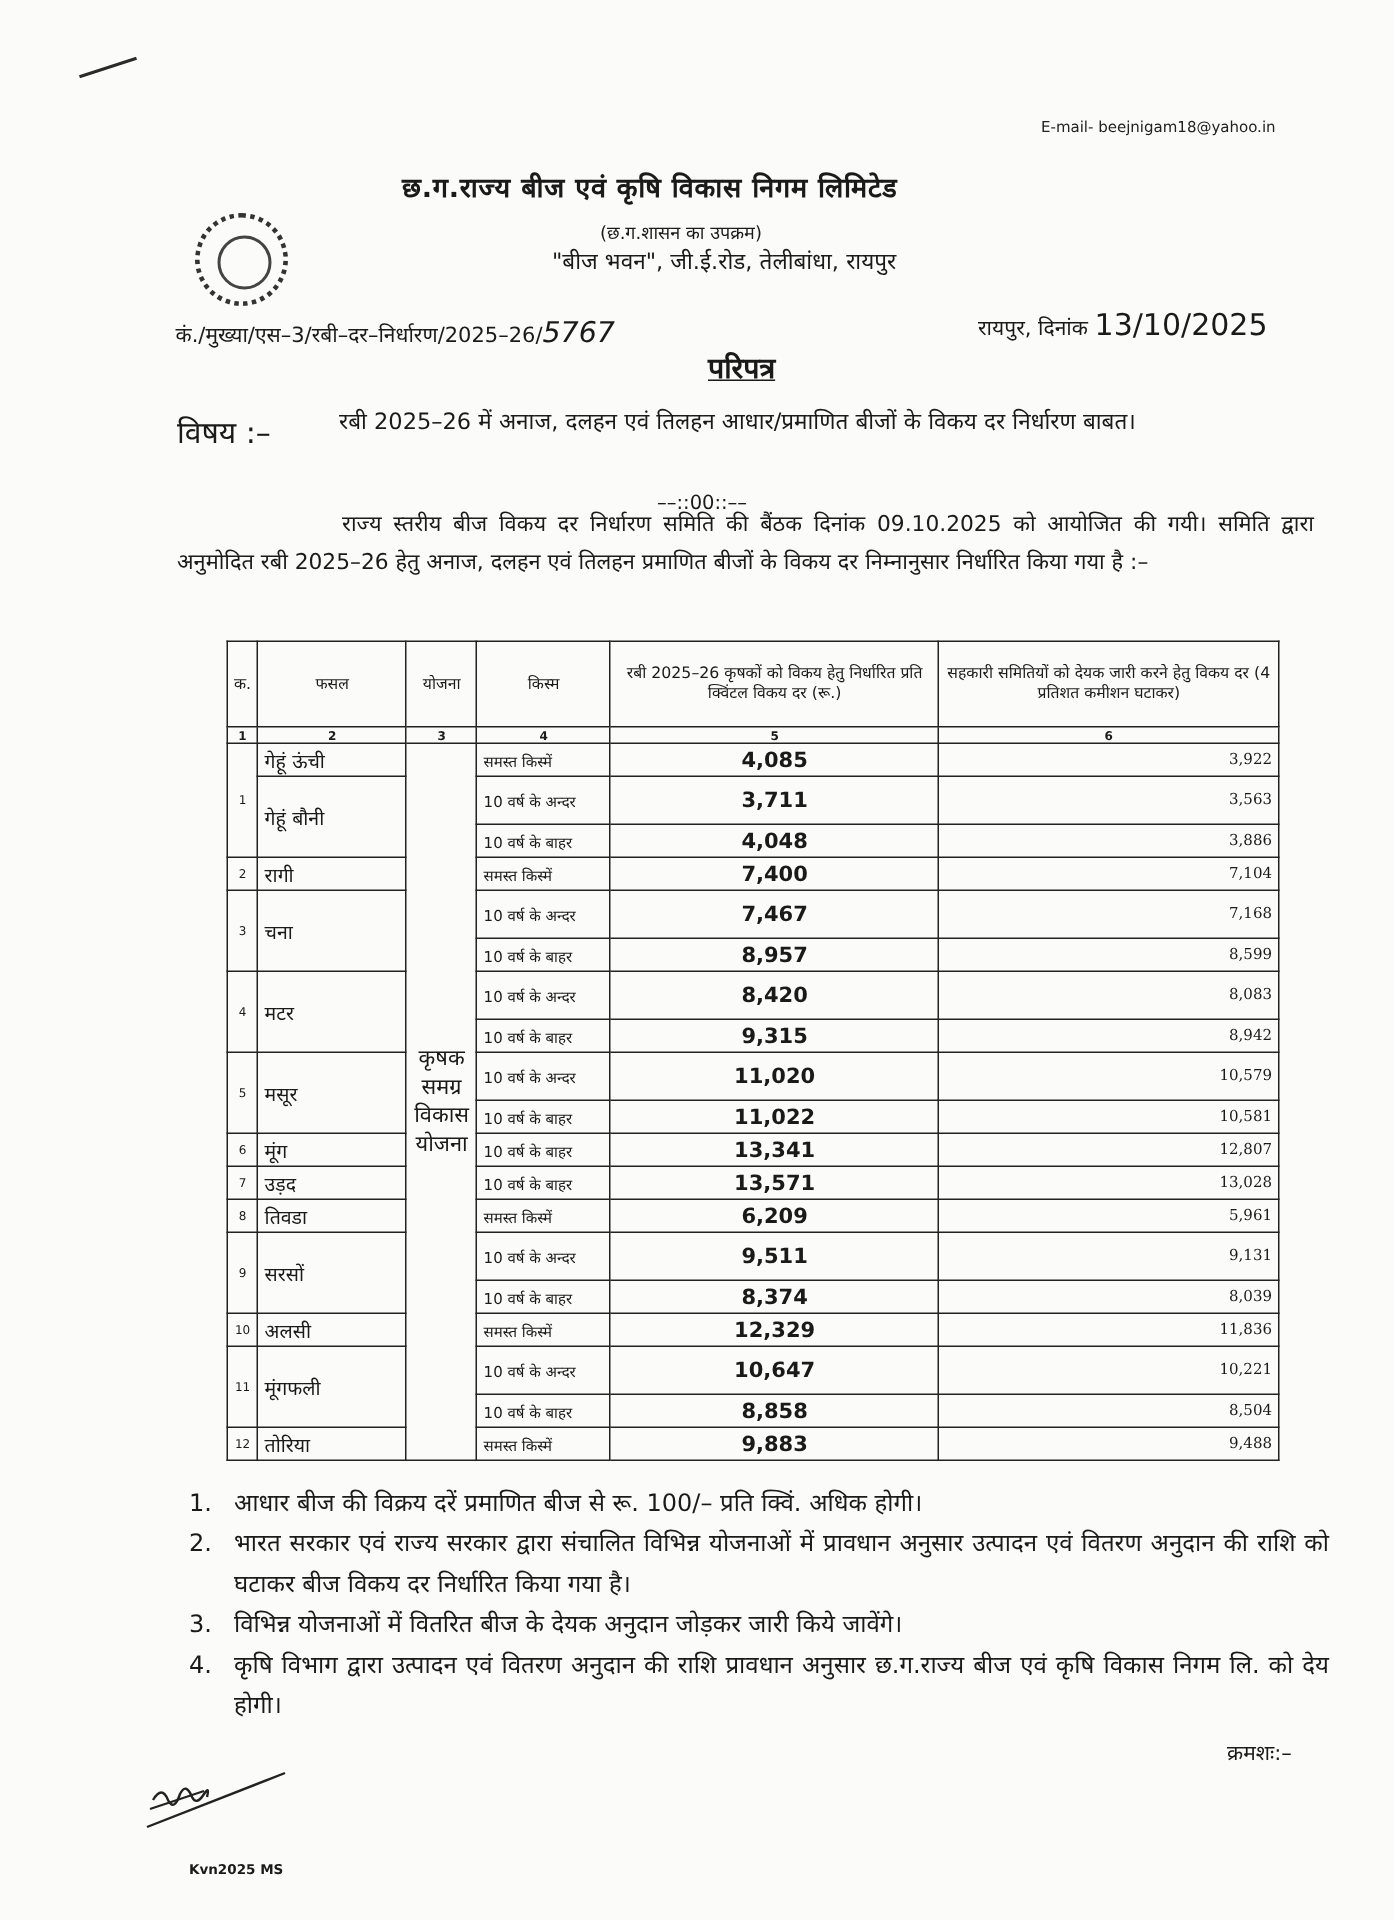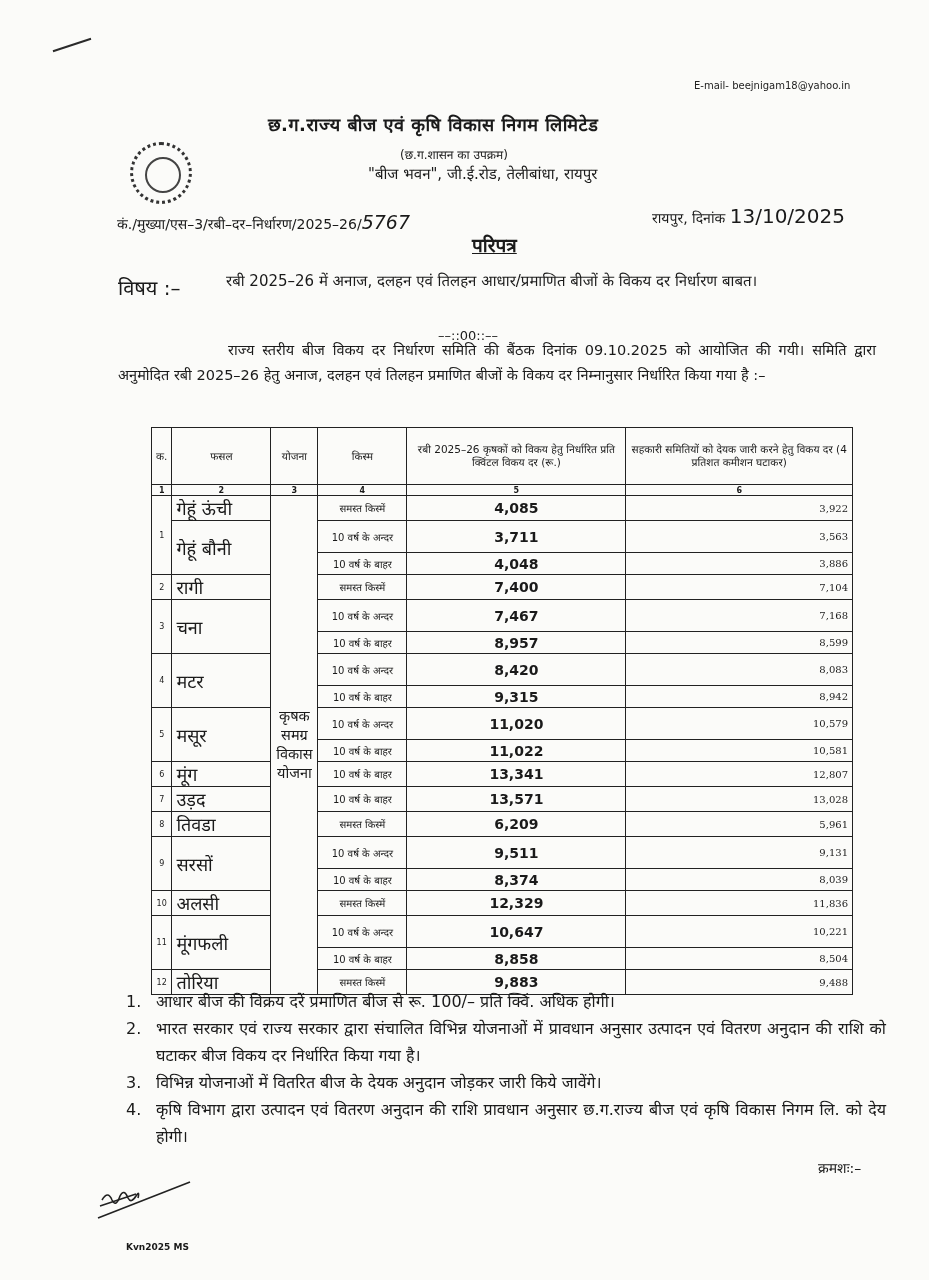--- a/index.html
+++ b/index.html
@@ -24,23 +24,23 @@
   .subject-text { left:226px; top:268px; width:650px; font-size:15px; line-height:27px; text-align:justify; text-align-last:left; }
   .divider-text { left:438px; top:318px; font-size:13px;margin-top:10px; }
   .body-para { left:118px; top:338px; width:758px; font-size:14.5px; line-height:25px; text-indent:110px; text-align:justify; }
   table.rates {
     position:absolute; left:151px; top:427px; width:702px; border-collapse:collapse;
   }
   table.rates td, table.rates th { border:1.5px solid #222; padding:0 4px; }
   table.rates th { font-weight:normal; font-size:10.5px; line-height:13px; height:56px; text-align:center; }
   table.rates tr.colnums td { font-size:8px; height:10px; text-align:center; font-weight:700; }
   table.rates td.sn { width:14px; font-size:8px; text-align:center; padding:0 2px; }
-  table.rates td.crop { width:90px; font-size:18px; }
+  table.rates td.crop { width:90px; font-size:13px; }
   table.rates td.scheme { width:38px; font-size:14.5px; text-align:center; line-height:19px; }
-  table.rates td.variety { width:80px; font-size:10px; text-align:center; white-space:nowrap; }
+  table.rates td.variety { width:80px; font-size:10px; white-space:nowrap; }
   table.rates td.rate { font-size:14px; font-weight:700; text-align:center; width:210px; }
   table.rates td.coop { font-size:10px; text-align:right; font-family:"DejaVu Serif", serif; }
   table.rates tr.row td { height:21px; }
   table.rates tr.tall td { height:31px; }
   .notes { left:126px; top:988px; width:760px; font-size:16px; line-height:27px; }
   .note { display:flex; }
   .note .num { width:30px; flex:0 0 30px; }
   .note .txt { flex:1; text-align:justify; text-align-last:left; }
   .continued { left:818px; top:1158px; font-size:14px; }
   .signature { left:96px; top:1178px; width:96px; height:42px; }

